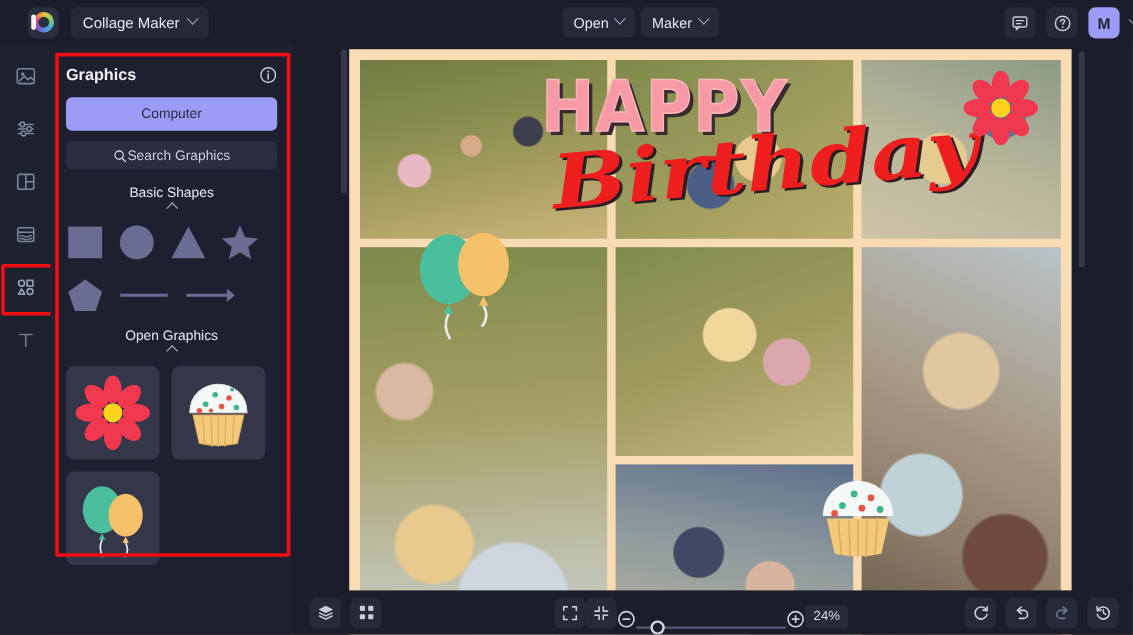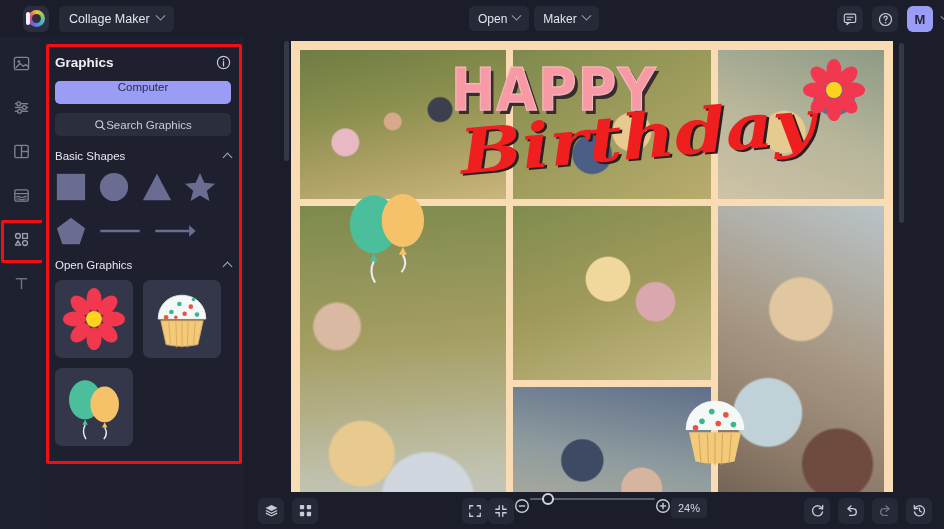--- a/index.html
+++ b/index.html
@@ -94,32 +94,32 @@
     border: 3px solid #f10f14; border-radius: 2px; pointer-events: none; z-index: 6;
   }
   .panel-inner { padding: 11px 13px 0 13px; }
   .panel-head {
     display: flex; align-items: center; justify-content: space-between;
     margin-bottom: 11px;
     margin-top: 7px;
   }
   .panel-title { font-size: 13.5px; font-weight: bold; color: #f0f1f7; }
   .btn-primary {
-    width: 100%; height: 23px; border-radius: 5px; background: #9a9cf5;
-    color: #2a2c44; font-size: 11.5px; display: flex; justify-content: center;
+    width: 100%; height: 28px; border-radius: 5px; background: #9a9cf5;
+    color: #2a2c44; font-size: 11.5px; display: flex; align-items: center; justify-content: center;
     cursor: pointer; margin-bottom: 9px;
   }
   .search-box {
     width: 100%; height: 23px; border-radius: 5px; background: #2b2e3e;
     display: flex; align-items: center; justify-content: center; 
     font-size: 11.5px; color: #c9ccdb; cursor: text; margin-bottom: 14px;
   }
   .sec-head {
-    display: flex; align-items: center; justify-content: space-between;
-    margin-bottom: 9px; cursor: pointer;
+    display: flex; align-items: center; justify-content: flex-end;
+    margin-bottom: 9px; cursor: pointer; flex-direction: column;
   }
   .sec-title { font-size: 11.5px; color: #e6e8f1; }
   .caret-up { width: 7px; height: 7px; border-left: 1.4px solid #a7abbd; border-top: 1.4px solid #a7abbd;
               transform: rotate(45deg); margin-top: 3px; }
   .shapes-row { display: flex; align-items: center; gap: 11px; margin-bottom: 12px; }
   .shape { cursor: pointer; }
   .graphics-grid { display: flex; flex-wrap: wrap; gap: 10px; }
   .gcard {
     width: 78px; height: 78px; border-radius: 7px; background: #343749;
     display: flex; align-items: center; justify-content: center; cursor: pointer;
@@ -213,21 +213,21 @@
   }
 
   .sticker { position: absolute; z-index: 5; pointer-events: none; }
 
   
   .bottombar {
     position: absolute; left: 244px; top: 492px; width: 700px; height: 37px;
     background: #1b1d2a; display: flex; align-items: center;
   }
   .bb-left { display: flex; gap: 8px; margin-left: 14px; }
-  .bb-center { position: absolute; left: 218px; display: flex; align-items: flex-start; gap: 0; }
+  .bb-center { position: absolute; left: 218px; display: flex; align-items: flex-end; gap: 0; }
   .zoom-track { width: 125px; height: 2px; background: #585c71; border-radius: 2px; position: relative; }
   .zoom-knob { position: absolute; left: 12px; top: -5px; width: 12px; height: 12px;
                border-radius: 50%; border: 2px solid #d3d6e2; background: #1b1d2a; cursor: pointer; }
   .zoom-val { height: 20px; padding: 0 7px; border-radius: 4px; background: #262937;
               display: flex; align-items: center; font-size: 11px; color: #d5d8e4; }
   .bb-right { position: absolute; right: 12px; display: flex; gap: 8px; }
 </style>
 </head>
 <body>
 

